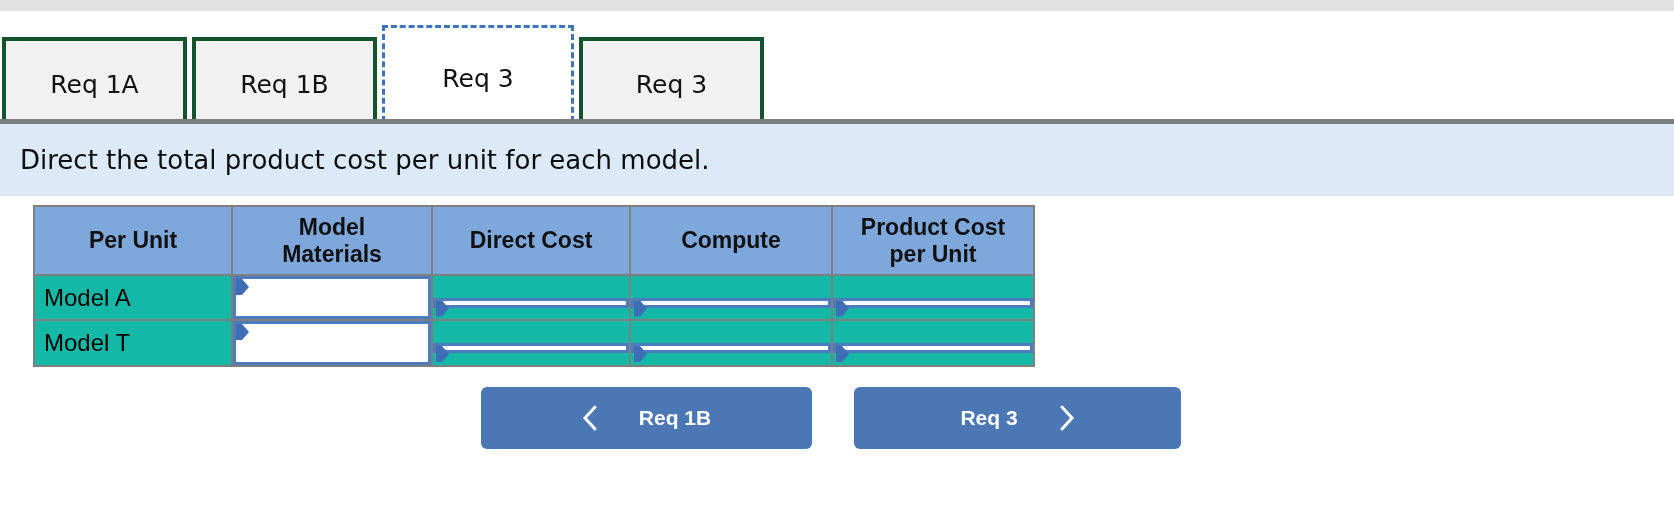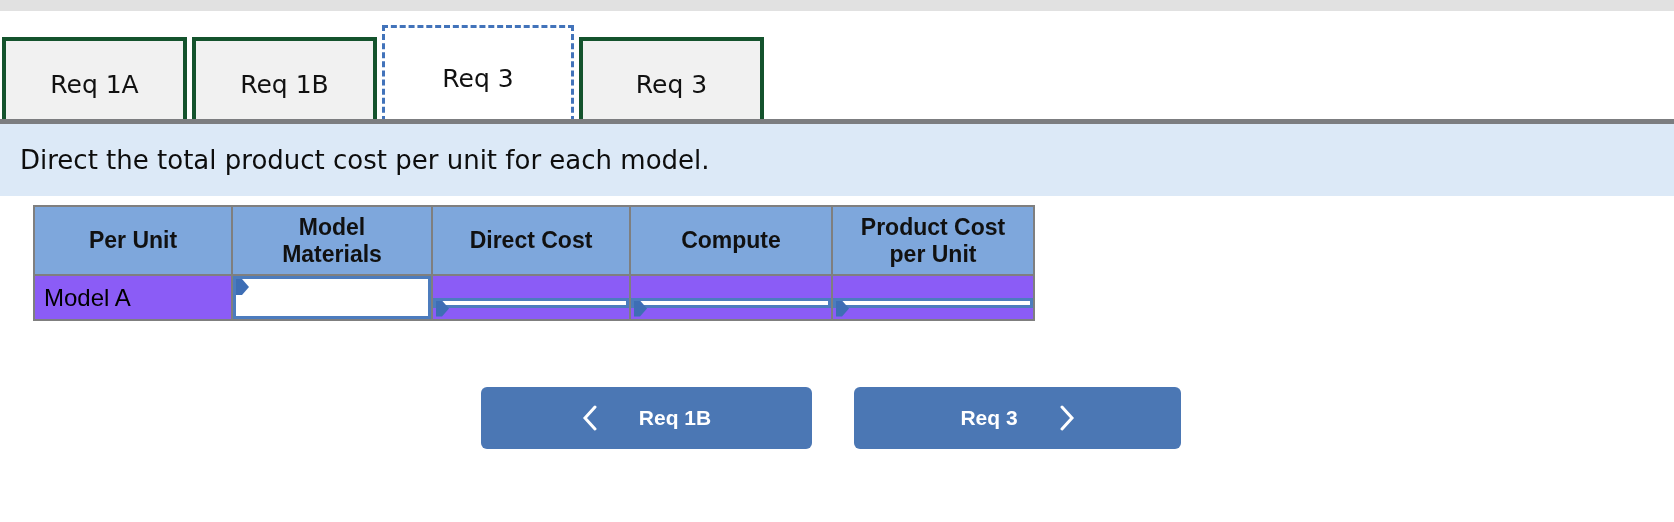--- a/index.html
+++ b/index.html
@@ -31,21 +31,21 @@
   }
 
   table.cost-table {
     position:absolute; top:205px; left:0; border-collapse:collapse; table-layout:fixed;margin-left:33px;
   }
   .cost-table th {
     background:#7ea7dc; border:2px solid #7f7f7f; height:69px;
     font-size:23px; font-weight:bold; color:#111; text-align:center; vertical-align:middle;
     line-height:1.15; padding:0 14px;
   }
-  .cost-table td { border:2px solid #7f7f7f; background:#8b5cf6; padding:0; }
+  .cost-table td { border:2px solid #7f7f7f; background:#14b8a6; padding:0; }
   .cost-table td.row-label {
     font-size:24px; color:#000; padding-left:9px; vertical-align:middle; height:45px;
   }
   .cell-wrap { position:relative; width:100%; height:100%; }
   .cell-input {
     position:absolute; inset:0; width:100%; height:100%;
     border:3px solid #4c7cbe; background:#fff; outline:none;
     font-size:22px; padding:2px 6px 2px 20px; font-family:"Liberation Sans", sans-serif;
   }
   .marker {
@@ -120,20 +120,47 @@
             <input class="cell-input" value="" style="">
           </div>
         </td>
         <td>
           <div class="cell-wrap">
             <span class="marker"></span>
             <input class="cell-input" value="" style="">
           </div>
         </td>
       </tr>
+      <tr>
+        <td class="row-label">Model T</td>
+        <td style="height:46px">
+          <div class="cell-wrap">
+            <span class="marker"></span>
+            <input class="cell-input" value="" style="">
+          </div>
+        </td>
+        <td>
+          <div class="cell-wrap">
+            <span class="marker"></span>
+            <input class="cell-input" value="" style="">
+          </div>
+        </td>
+        <td>
+          <div class="cell-wrap">
+            <span class="marker"></span>
+            <input class="cell-input" value="" style="">
+          </div>
+        </td>
+        <td>
+          <div class="cell-wrap">
+            <span class="marker"></span>
+            <input class="cell-input" value="" style="">
+          </div>
+        </td>
+      </tr>
     </tbody>
   </table>
 
   <button class="nav-btn prev">
     <svg class="chev" width="15" height="26" viewBox="0 0 15 26">
       <path d="M13 2 L3 13 L13 24" stroke="#ffffff" stroke-width="3" fill="none" stroke-linecap="round"></path>
     </svg>
     <span>Req 1B</span>
   </button>
 

